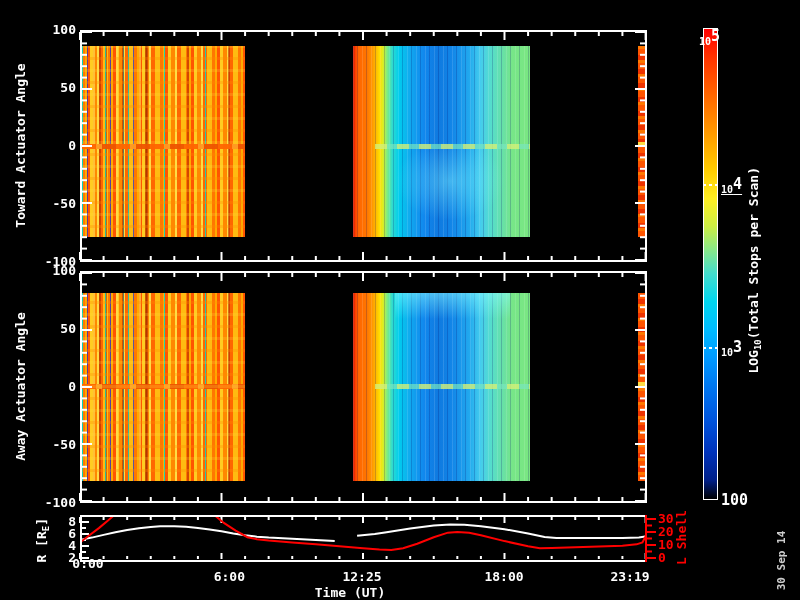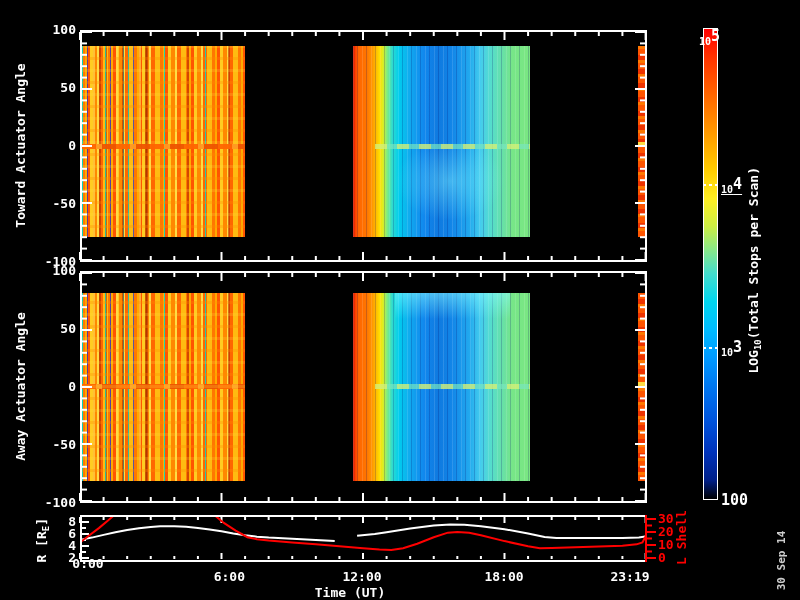--- a/index.html
+++ b/index.html
@@ -150,21 +150,21 @@
   <div class="txt ralign" style="left:50px;top:538px;width:26px;">4</div>
   <div class="txt ralign" style="left:50px;top:550px;width:26px;">2</div>
 
   <div class="txt red" style="left:658px;top:511px;">30</div>
   <div class="txt red" style="left:658px;top:524px;">20</div>
   <div class="txt red" style="left:658px;top:537px;">10</div>
   <div class="txt red" style="left:658px;top:550px;">0</div>
 
   <div class="txt calign" style="left:63px;top:556px;width:50px;">0:00</div>
   <div class="txt calign" style="left:195px;top:569px;width:50px;text-align:right;">6:00</div>
-  <div class="txt calign" style="left:337px;top:569px;width:50px;">12:00</div>
+  <div class="txt calign" style="left:337px;top:569px;width:50px;">12:25</div>
   <div class="txt calign" style="left:479px;top:569px;width:50px;">18:00</div>
   <div class="txt calign" style="left:605px;top:569px;width:50px;">23:19</div>
   <div class="txt calign" style="left:300px;top:585px;width:100px;">Time (UT)</div>
 
   <div class="txt rot" style="left:746px;top:553px;width:70px;font-size:11px;color:#ccc;">30 Sep 14</div>
 
   <svg id="overlay" width="800" height="600" viewBox="0 0 800 600">
       <line x1="80" y1="32" x2="80" y2="40" stroke="#fff" stroke-width="2"></line>
       <line x1="80" y1="260" x2="80" y2="252" stroke="#fff" stroke-width="2"></line>
       <line x1="103.583" y1="32" x2="103.583" y2="36" stroke="#fff" stroke-width="2"></line>

